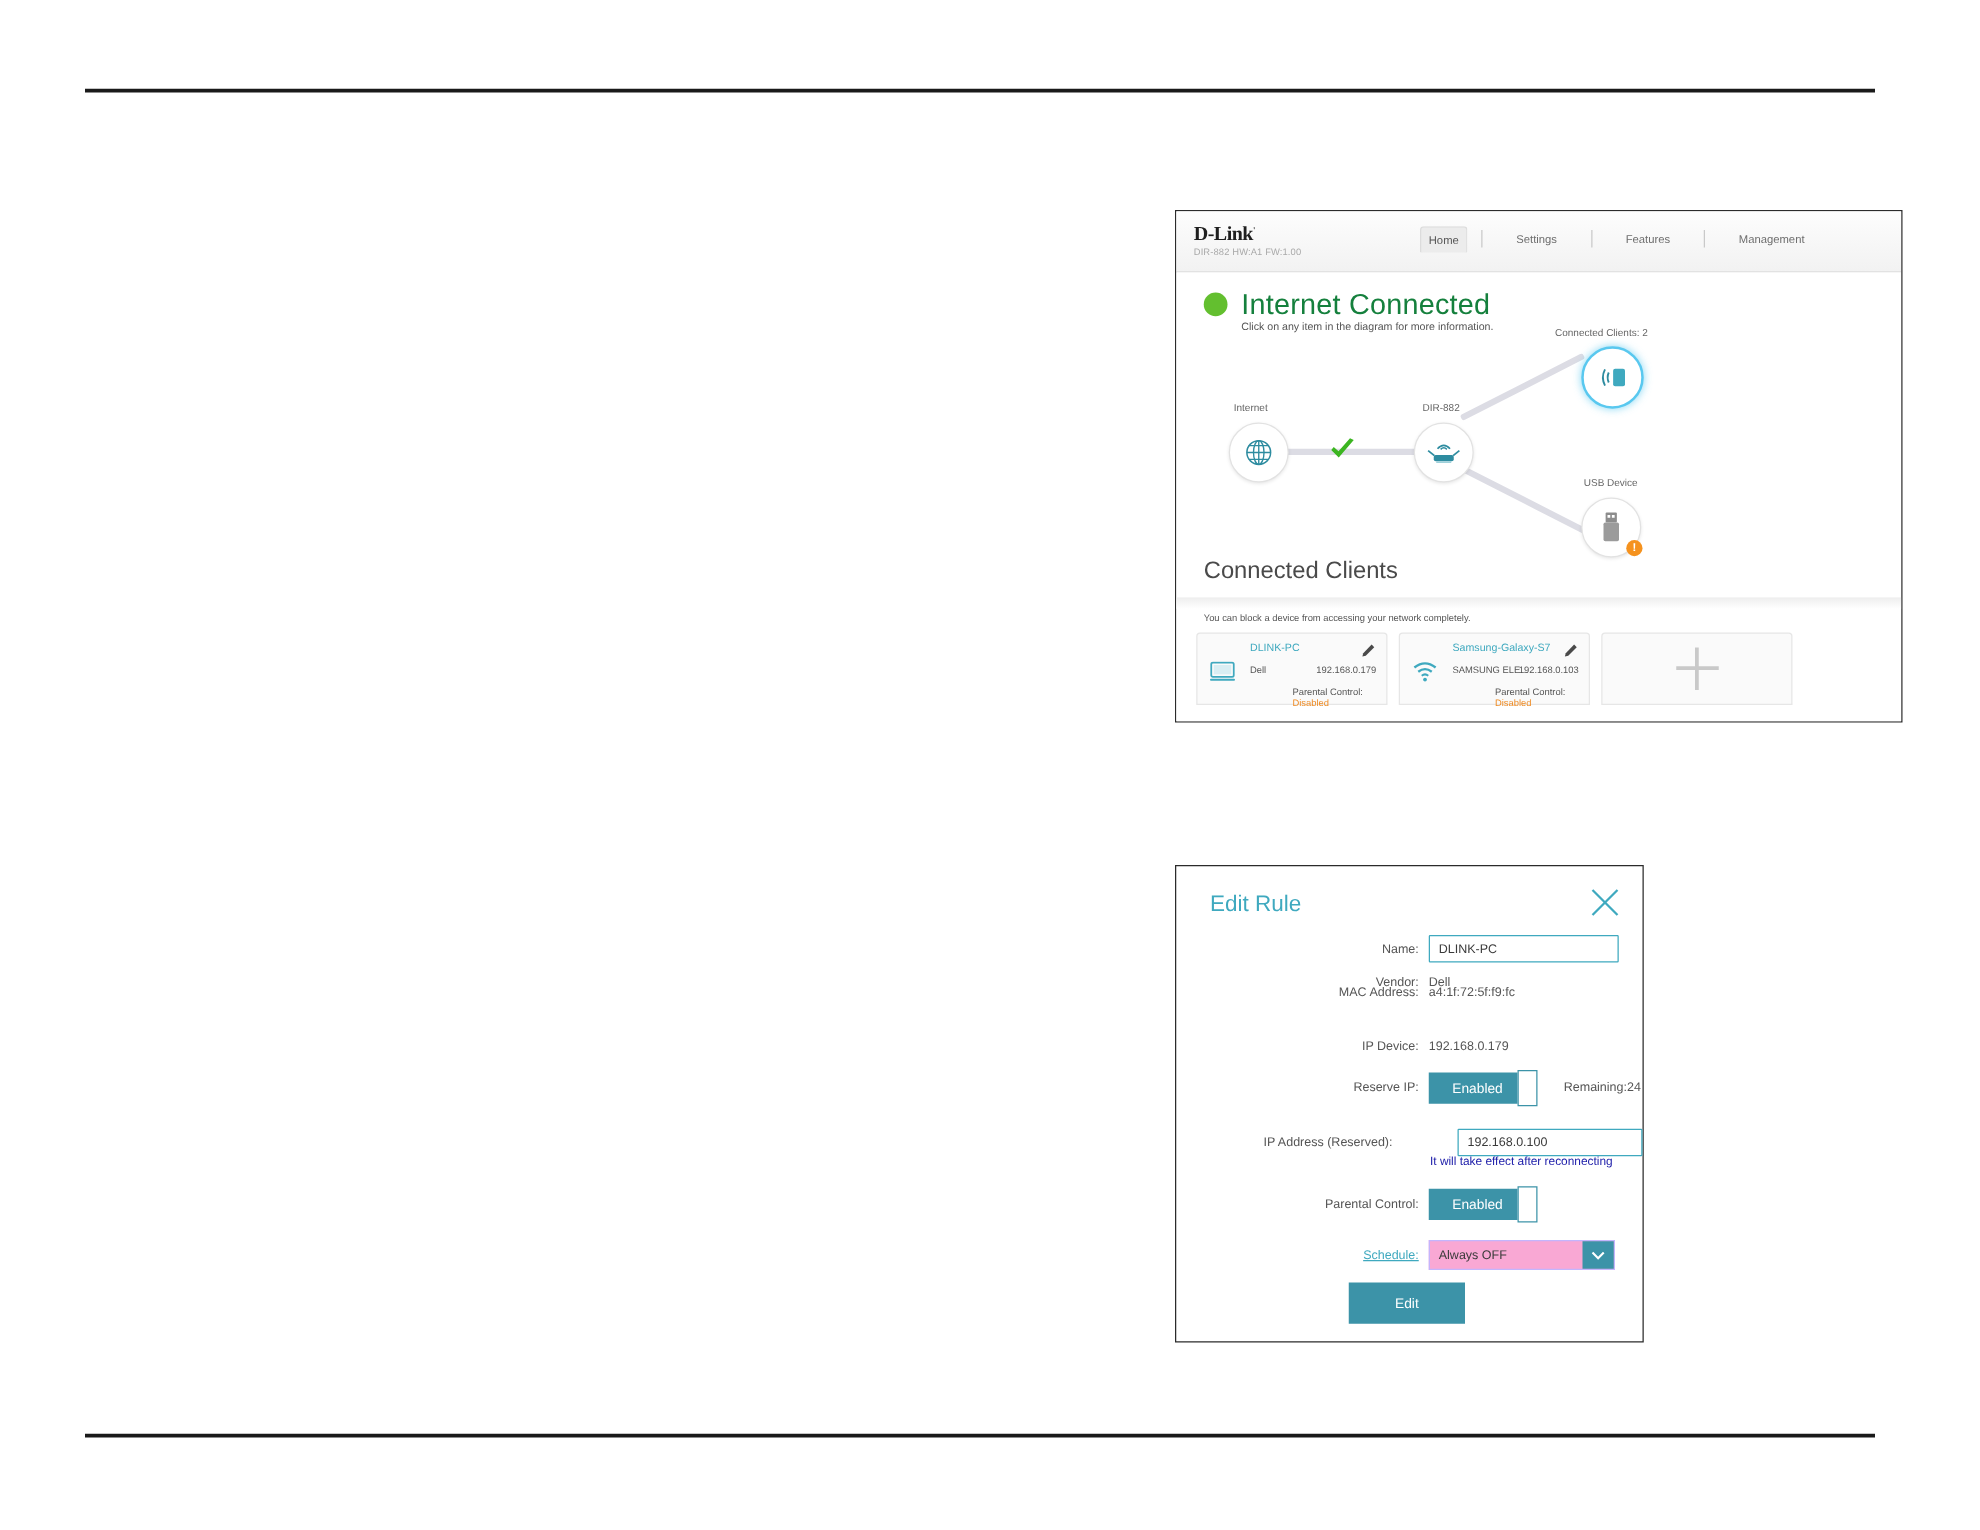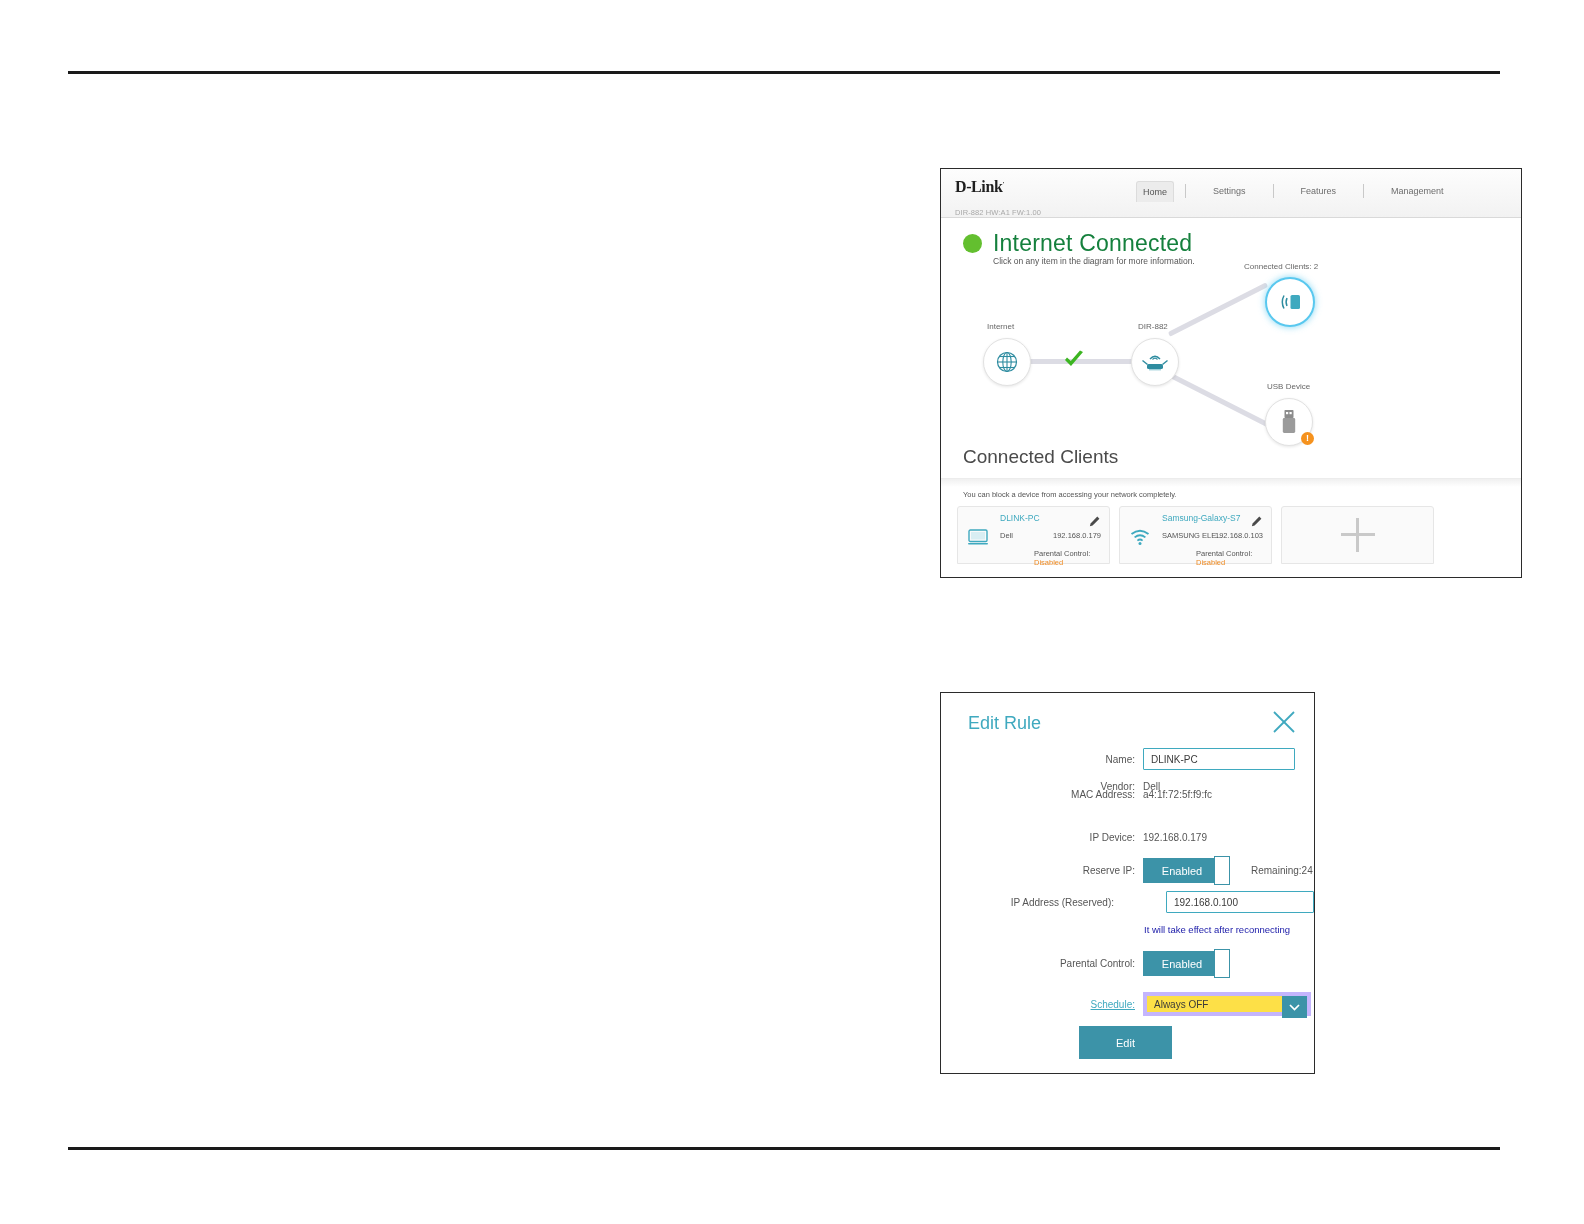--- a/index.html
+++ b/index.html
@@ -60,21 +60,21 @@
     position: relative;
     display: inline-block;
   }
   .brand-logo sup {
     font-size: 7px;
     vertical-align: super;
   }
   .brand-sub {
     font-size: 7.5px;
     color: #a9a9a9;
-    margin-top: 12px;
+    margin-top: 0;
     letter-spacing: 0.1px;
   }
 
   .ui-nav {
     position: absolute;
     left: 195px;
     top: 9px;
     display: flex;
     align-items: center;
     height: 26px;
@@ -375,28 +375,28 @@
     color: #555;
     margin-left: 30px;
   }
   .note {
     position: absolute;
     left: 203px;
     font-size: 9.5px;
     color: #1a1aa8;
   }
   .select-box {
-    width: 168px;
+    width: 149px;
     height: 24px;
-    border: 4px solid #c4b5fd;
+    border: 1px solid #c4b5fd;
     box-sizing: border-box;
     display: flex;
     align-items: center;
     position: relative;
-    background: #fde047;
+    background: #f9a8d4;
   }
   .select-value {
     font-size: 10px;
     color: #3a3a3a;
     padding-left: 7px;
   }
   .select-arrow {
     position: absolute;
     right: 0; top: 0;
     width: 25px; height: 22px;
@@ -588,21 +588,21 @@
 
   <div class="form-row" style="top:165px;">
     <div class="form-label">Reserve IP:</div>
     <div class="toggle">
       <span class="toggle-text">Enabled</span>
       <span class="toggle-knob"></span>
     </div>
     <div class="remaining">Remaining:24</div>
   </div>
 
-  <div class="form-row" style="top:198px;gap:44px;">
+  <div class="form-row" style="top:210px;gap:44px;">
     <div class="form-label">IP Address (Reserved):</div>
     <input class="text-input" type="text" value="192.168.0.100" style="">
   </div>
   <div class="note" style="top:231px;">It will take effect after reconnecting</div>
 
   <div class="form-row" style="top:258px;">
     <div class="form-label">Parental Control:</div>
     <div class="toggle">
       <span class="toggle-text">Enabled</span>
       <span class="toggle-knob"></span>

